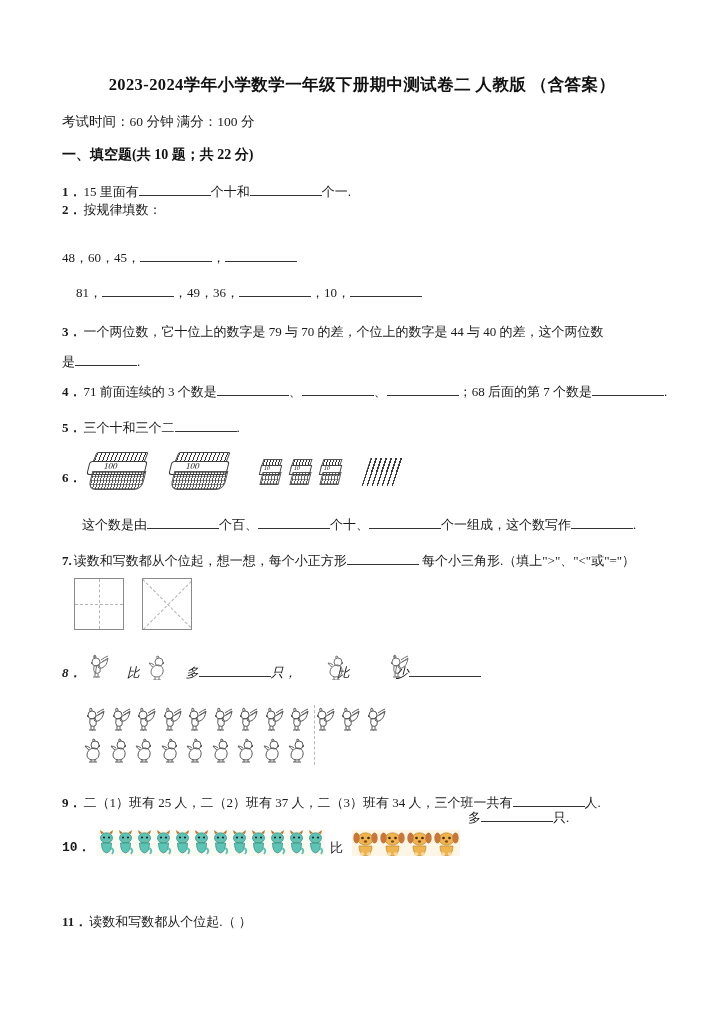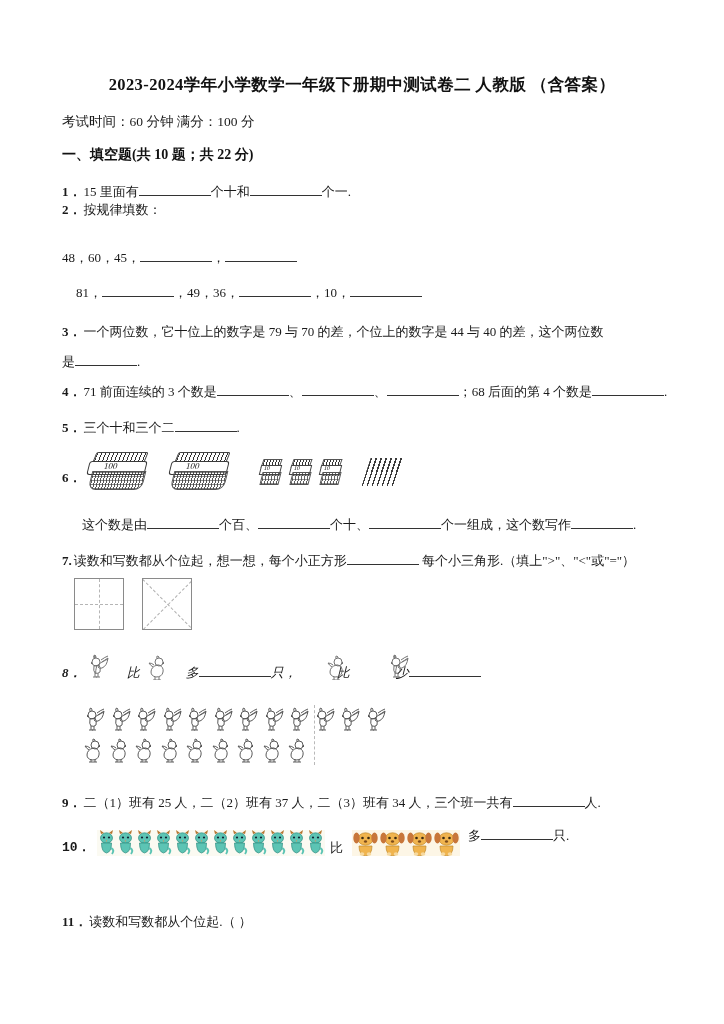--- a/index.html
+++ b/index.html
@@ -243,21 +243,21 @@
   </div>
 
   <div class="q" style="top:322px;">
     <span class="qnum">3．</span><span>一个两位数，它十位上的数字是 79 与 70 的差，个位上的数字是 44 与 40 的差，这个两位数</span>
   </div>
   <div class="q" style="top:352px;">
     <span>是</span><span class="blank b-md"></span><span>.</span>
   </div>
 
   <div class="q" style="top:382px;">
-    <span class="qnum">4．</span><span>71 前面连续的 3 个数是</span><span class="blank b-lg"></span><span>、</span><span class="blank b-lg"></span><span>、</span><span class="blank b-lg"></span><span>；68 后面的第 4 个数是</span><span class="blank b-lg"></span><span>.</span>
+    <span class="qnum">4．</span><span>71 前面连续的 3 个数是</span><span class="blank b-lg"></span><span>、</span><span class="blank b-lg"></span><span>、</span><span class="blank b-lg"></span><span>；68 后面的第 7 个数是</span><span class="blank b-lg"></span><span>.</span>
   </div>
 
   <div class="q" style="top:418px;">
     <span class="qnum">5．</span><span>三个十和三个二</span><span class="blank b-md"></span><span>.</span>
   </div>
 
   <div class="q" style="top:468px;">
     <span class="qnum">6．</span>
   </div>
 
@@ -784,21 +784,21 @@
 <ellipse cx="4.5" cy="8" rx="3.2" ry="5.4" fill="#c8763a"></ellipse>
           <ellipse cx="22.5" cy="8" rx="3.2" ry="5.4" fill="#c8763a"></ellipse>
 <circle cx="10.5" cy="8" r="1.3" fill="#3b2a12"></circle>
           <circle cx="16.5" cy="8" r="1.3" fill="#3b2a12"></circle>
 <ellipse cx="13.5" cy="11.5" rx="1.6" ry="1.2" fill="#7a4a1c"></ellipse>
 <path d="M7 16 q0 9 6.5 10 q6.5 -1 6.5 -10 z" fill="#f0b44e" stroke="#c08a2e" stroke-width=".7"></path>
 <ellipse cx="10" cy="24" rx="2.3" ry="1.8" fill="#f6d9a0"></ellipse>
           <ellipse cx="17" cy="24" rx="2.3" ry="1.8" fill="#f6d9a0"></ellipse>
         </svg></div>
     </div>
-  <div class="q" style="top:826px; left:468px;">
+  <div class="q" style="top:808px; left:468px;">
     <span>多</span><span class="blank b-lg"></span><span>只.</span>
   </div>
 
 
   <div class="q" style="top:912px;">
     <span class="qnum">11．</span><span>读数和写数都从个位起.（    ）</span>
   </div>
 
 </div>
 

